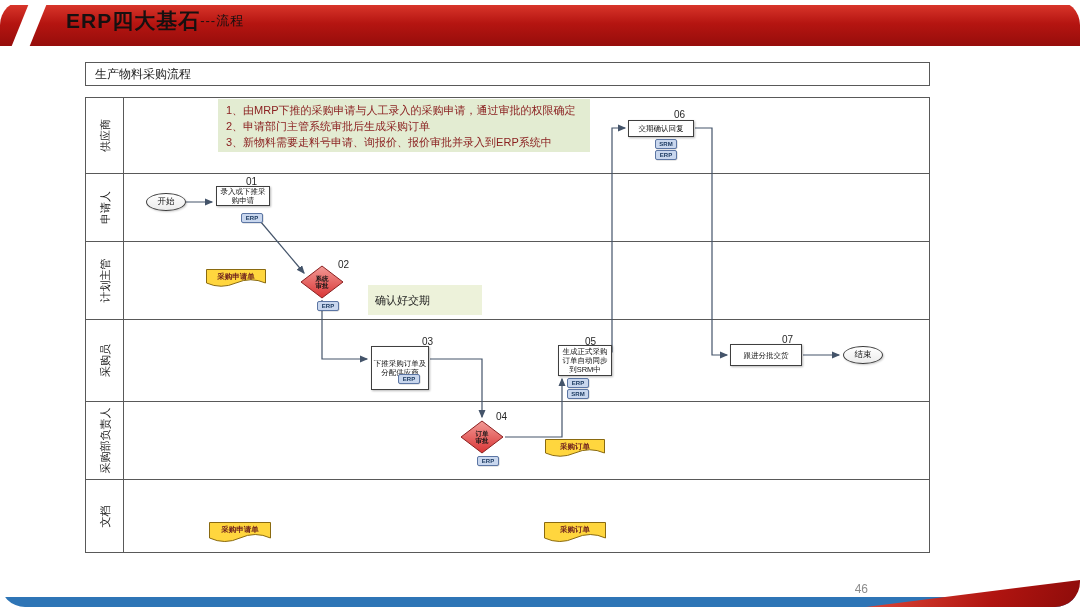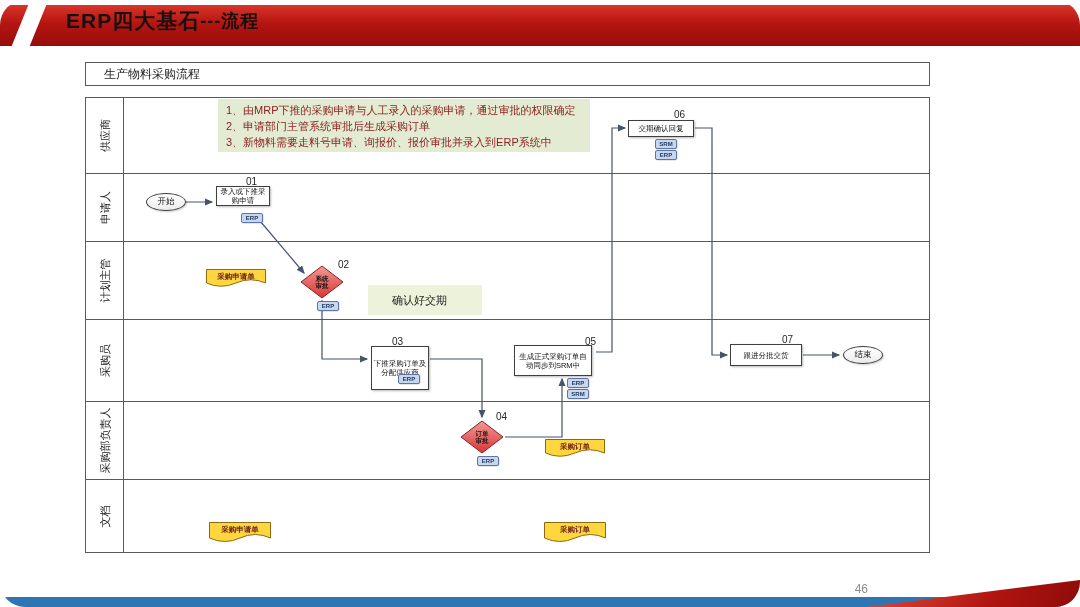--- a/index.html
+++ b/index.html
@@ -7,26 +7,26 @@
   body { font-family:"Liberation Sans","DejaVu Sans",sans-serif; }
   .slide { position:relative; width:1080px; height:607px; background:#ffffff; overflow:hidden;border-radius:25px; }
 
   
   .header { position:absolute; left:0; top:5px; right:0; height:41px;
             background:linear-gradient(180deg,#d8352a 0%, #b51511 45%, #960d0b 100%); }
   .header-notch { position:absolute; left:20px; top:0; width:18px; height:100%;
                   background:#ffffff; transform:skewX(-22deg); }
   .header-title { position:absolute; left:66px; top:0; height:41px; display:flex; align-items:center;
                   font-size:21px; font-weight:bold; color:#161010; letter-spacing:1px; }
-  .header-title-suffix { font-size:18px; font-weight:bold;text-align:right; }
+  .header-title-suffix { font-size:13px; font-weight:normal;text-align:right; }
 
   
   .chart-title-box { position:absolute; left:85px; top:62px; width:845px; height:24px;
                      border:1px solid #595959; background:#fff; font-size:12px; color:#1a1a1a;
-                     line-height:22px; padding-left:18px; }
+                     line-height:22px; padding-left:9px; }
   .chart-body { position:absolute; left:85px; top:97px; width:845px; height:456px;
                 border:1px solid #595959; background:#fff; }
   .lane-col { position:absolute; left:0; top:0; bottom:0; width:38px; border-right:1px solid #595959; }
   .lane-sep { position:absolute; left:0; right:0; height:0; border-top:1px solid #595959; }
   .lane-label { position:absolute; left:0; width:38px; height:0; display:flex;
                 align-items:center; justify-content:center; }
   .lane-label span { transform:rotate(-90deg); white-space:nowrap; font-size:11px; color:#1a1a1a; }
 
   
   .connectors { position:absolute; left:0; top:0; width:1080px; height:607px;
@@ -51,21 +51,21 @@
   .node-num { position:absolute; z-index:3; font-size:10px; color:#262626; }
   .badge { position:absolute; z-index:4; width:22px; height:10px; line-height:8px; font-size:6px;
            font-weight:bold; color:#17365d; background:#c9d7ee; border:1px solid #5c76a4;
            text-align:center; border-radius:2px; box-shadow:0.5px 0.5px 0 rgba(0,0,0,.2); }
 
   
   .main-note { position:absolute; z-index:3; left:218px; top:99px; width:372px; height:53px;
                background:#e3ecd2; padding:3px 8px; }
   .main-note div { font-size:11px; font-weight:normal; color:#8b2121; line-height:16px; white-space:nowrap; }
   .delivery-note { position:absolute; z-index:3; left:368px; top:285px; width:114px; height:30px;
-                   background:#edf2da; font-size:11px; color:#1e1e1e; line-height:30px; padding-left:24px; }
+                   background:#edf2da; font-size:11px; color:#1e1e1e; line-height:30px; padding-left:7px; }
 
   
   .page-number { position:absolute; right:212px; top:582px; font-size:12px; color:#8c8c8c; z-index:5; }
   .footer-blue { position:absolute; left:0; right:0; bottom:0; height:10px; background:#2e75b6; z-index:4; }
   .footer-red { position:absolute; right:0; bottom:0; width:214px; height:27px; z-index:5;
                 background:linear-gradient(115deg,#e04b3a 0%, #b01410 60%, #8d0c0a 100%);
                 clip-path:polygon(0 100%, 100% 0, 100% 100%); }
 </style>
 </head>
 <body>
@@ -162,21 +162,21 @@
       <polygon points="22,1 43,17 22,33 1,17" fill="url(#dg1)" stroke="#8a2020" stroke-width="1"></polygon>
     </svg>
     <span class="diamond-label">系统审批</span>
   </div>
   <span class="badge" style="left:317px;top:301px">ERP</span>
 
   <div class="delivery-note">
     <span>确认好交期</span>
   </div>
 
-  <span class="node-num" style="left:392px;top:336px">03</span>
+  <span class="node-num" style="left:422px;top:336px">03</span>
   <div class="pbox" style="left:371px;top:346px;width:58px;height:44px">
     <span>下推采购订单及分配供应商</span>
   </div>
   <span class="badge" style="left:398px;top:374px">ERP</span>
 
   <span class="node-num" style="left:496px;top:411px">04</span>
   <div class="diamond" style="left:460px;top:420px;width:44px;height:34px">
     <svg viewBox="0 0 44 34">
       <defs>
           <linearGradient id="dg2" x1="0" y1="0" x2="0" y2="1">
@@ -184,21 +184,21 @@
             <stop offset="1" stop-color="#d93535"></stop>
       </linearGradient>
         </defs>
       <polygon points="22,1 43,17 22,33 1,17" fill="url(#dg2)" stroke="#8a2020" stroke-width="1"></polygon>
     </svg>
     <span class="diamond-label">订单审批</span>
   </div>
   <span class="badge" style="left:477px;top:456px">ERP</span>
 
   <span class="node-num" style="left:585px;top:336px">05</span>
-  <div class="pbox" style="left:514px;top:345px;width:78px;height:31px">
+  <div class="pbox" style="left:558px;top:345px;width:54px;height:31px">
     <span>生成正式采购订单自动同步到SRM中</span>
   </div>
   <span class="badge" style="left:567px;top:378px">ERP</span>
   <span class="badge" style="left:567px;top:389px">SRM</span>
 
   <span class="node-num" style="left:674px;top:109px">06</span>
   <div class="pbox" style="left:628px;top:120px;width:66px;height:17px">
     <span>交期确认回复</span>
   </div>
   <span class="badge" style="left:655px;top:139px">SRM</span>

